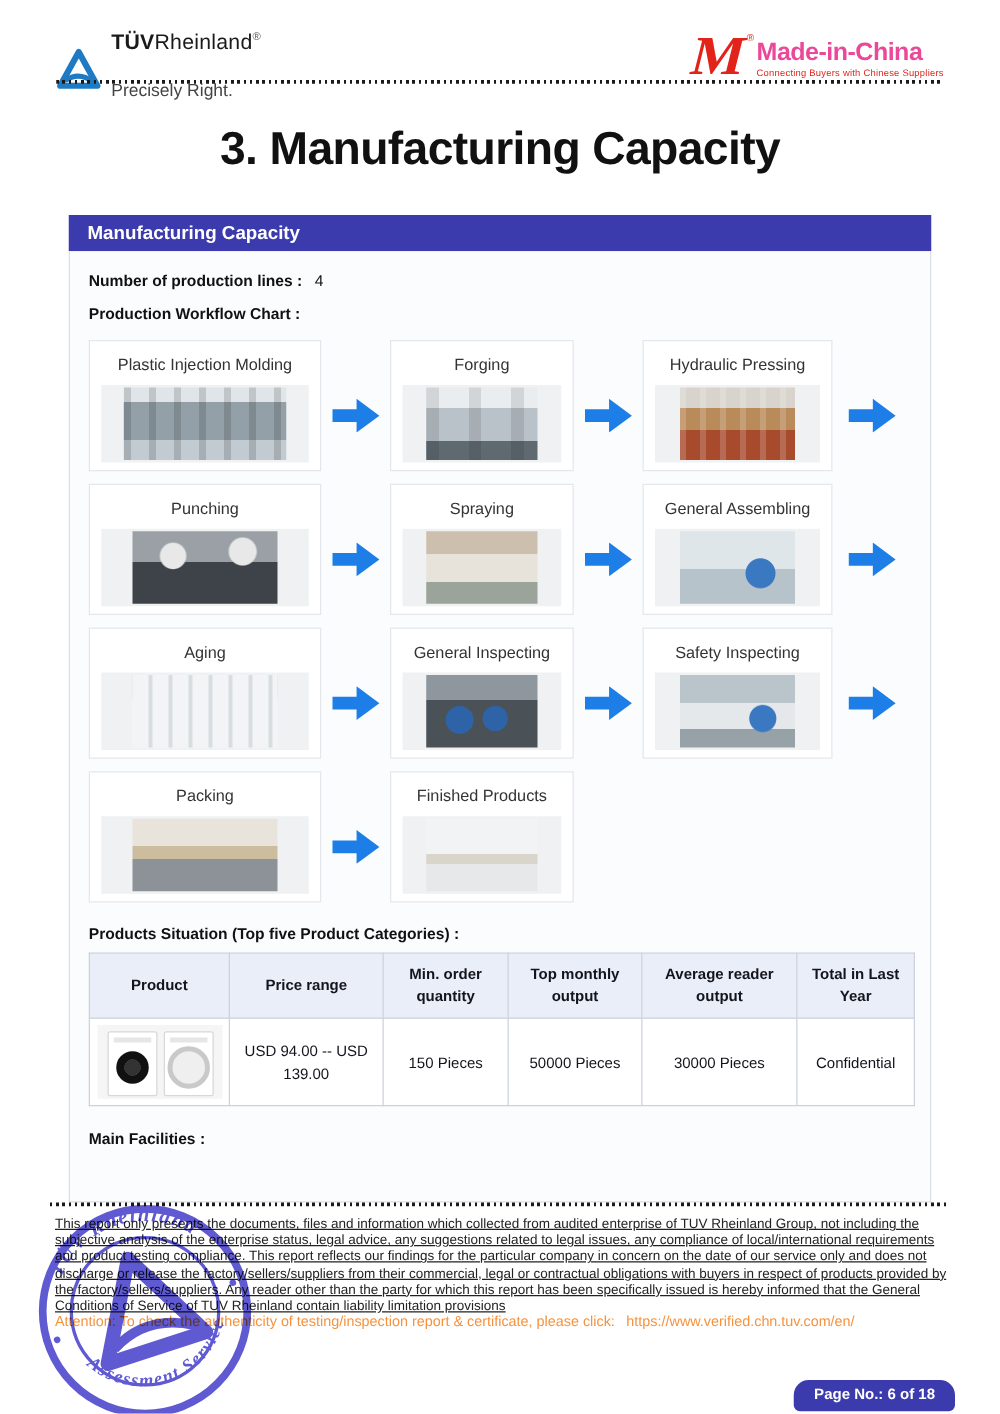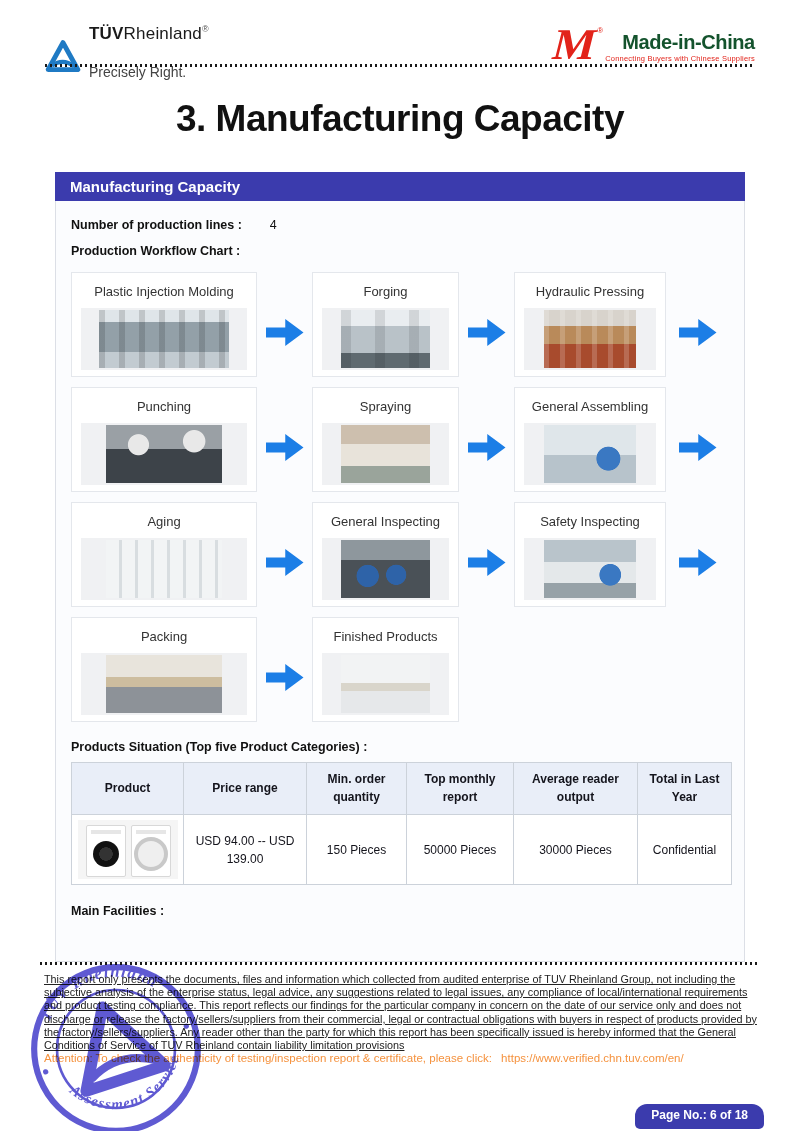--- a/index.html
+++ b/index.html
@@ -12,37 +12,37 @@
   .hdr-left { position:absolute; left:45px; top:24px; display:flex; gap:8px; align-items:flex-end; }
   .tuv-text { display:flex; flex-direction:column; }
   .tuv-brand { font-size:17px; color:#1a1a1a; letter-spacing:.2px; }
   .tuv-brand b { font-weight:700; }
   .tuv-reg { font-size:9px; vertical-align:super; color:#555; }
   .tuv-tag { font-size:14px; color:#444; margin-top:20px; }
   .hdr-right { position:absolute; right:45px; top:26px; display:flex; align-items:flex-start; gap:2px; }
   .mic-m { font-size:44px; line-height:38px; font-weight:700; color:#e2231a; transform:skewX(-14deg); font-family:"Liberation Serif", serif; }
   .mic-reg { font-size:8px; color:#e2231a; margin-top:0; }
   .mic-col { display:flex; flex-direction:column; margin-top:6px; }
-  .mic-name { font-size:20px; font-weight:700; color:#14532d; letter-spacing:-.4px; line-height:20px;margin-left:17px; }
+  .mic-name { font-size:20px; font-weight:700; color:#ec4899; letter-spacing:-.4px; line-height:20px; }
   .mic-tag { font-size:7.5px; color:#e2231a; margin-top:2px; letter-spacing:.2px; }
   .dotline { position:absolute; height:3px;
     background-image:repeating-linear-gradient(to right,#1a1a1a 0 2px,transparent 2px 5px); }
   .dot-top { left:45px; right:45px; top:64px; }
   .dot-bottom { left:40px; right:40px; top:962px; z-index:2; }
   
   .page-title { position:absolute; top:98px; left:0; width:100%; text-align:center;
     font-size:37px; font-weight:700; letter-spacing:-.5px; color:#111; }
   
   .sec-bar { position:absolute; left:55px; top:172px; width:690px; height:29px;
     background:#3b3bad; color:#fff; font-size:15px; font-weight:700;
     line-height:29px; padding-left:15px; }
   .sec-box { position:absolute; left:55px; top:201px; width:690px; height:761px;
     background:#fbfcfe; border:1px solid #dcdfe6; border-top:none; }
   .label { font-weight:700; font-size:12.5px; color:#111; }
-  .lines-row { margin:17px 0 12px 15px; display:flex; gap:28px; align-items:center; }
+  .lines-row { margin:17px 0 12px 15px; display:flex; gap:10px; align-items:center; }
   .lines-val { font-size:12.5px; color:#111; }
   .wf-label { margin:0 0 14px 15px; }
   
   .wrow { display:grid; grid-template-columns:186px 1fr 147px 1fr 152px 63px;
     height:105px; margin:0 15px 10px 15px; }
   .wbox { background:#fff; border:1px solid #e4e7ec; display:flex; flex-direction:column;
     align-items:center; padding-top:11px; }
   .wtitle { font-size:13px; color:#333; margin-bottom:9px; white-space:nowrap; }
   .wstrip { width:calc(100% - 18px); height:62px; background:#f0f1f3;
     display:flex; align-items:center; justify-content:center; }
@@ -262,21 +262,21 @@
           <col class="col-min">
         <col class="col-top">
           <col class="col-avg">
           <col class="col-total">
       </colgroup>
       <thead>
         <tr>
           <th>Product</th>
           <th>Price range</th>
           <th>Min. order quantity</th>
-          <th>Top monthly report</th>
+          <th>Top monthly output</th>
           <th>Average reader output</th>
           <th>Total in Last Year</th>
         </tr>
       </thead>
       <tbody>
         <tr>
           <td>
             <div class="wm-photo">
               <div class="wm wm-dark"></div>
               <div class="wm wm-light"></div>

